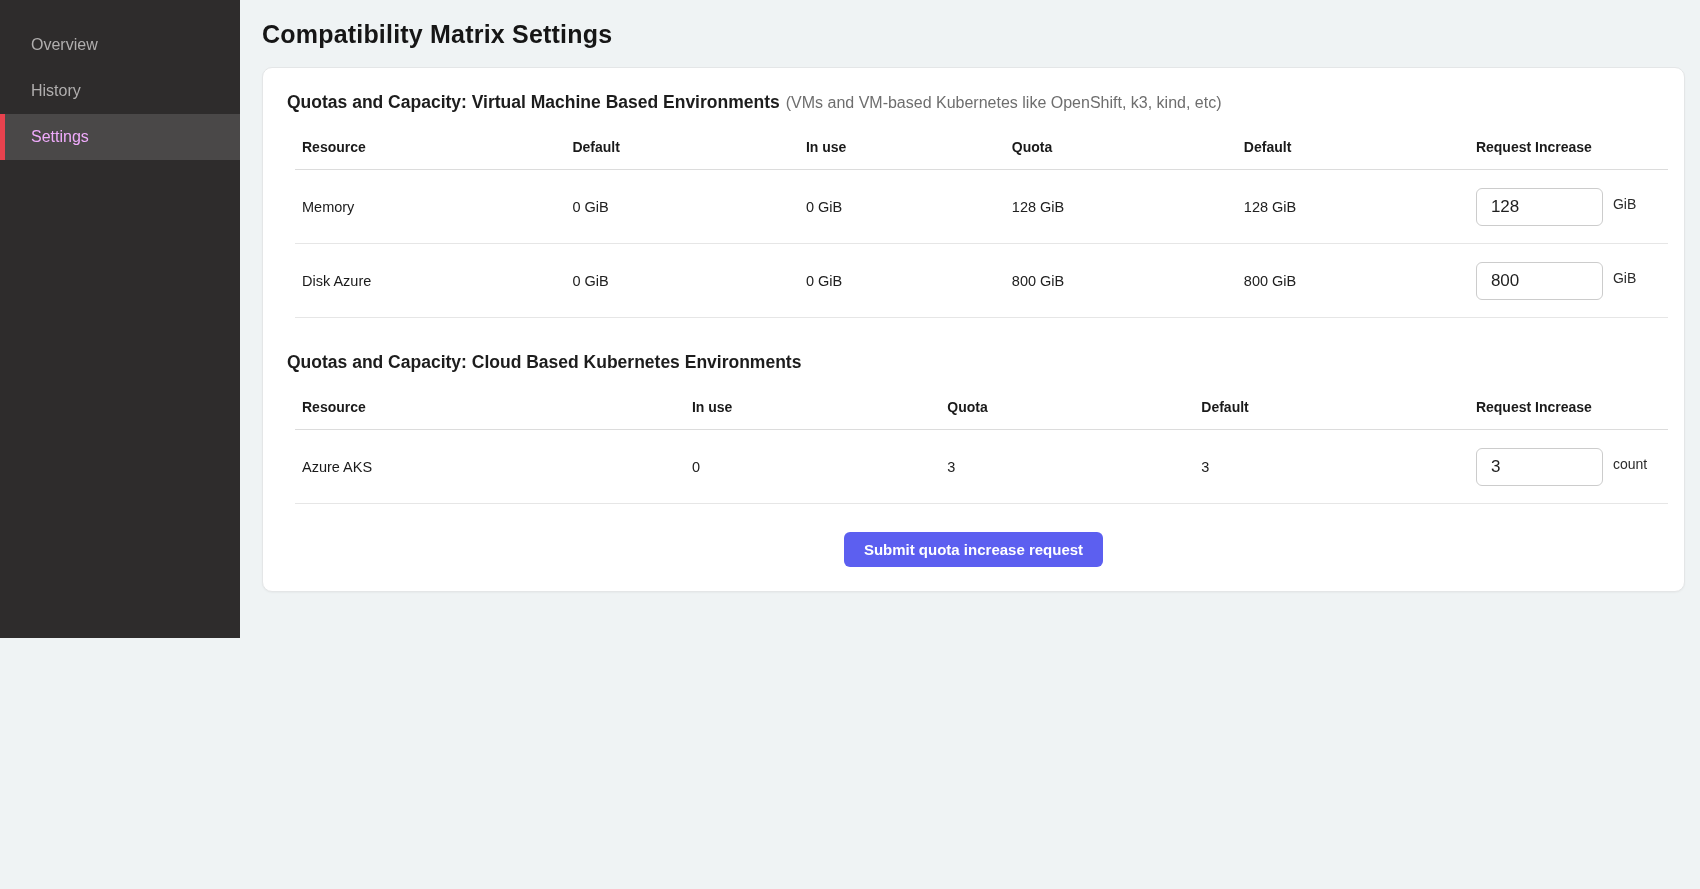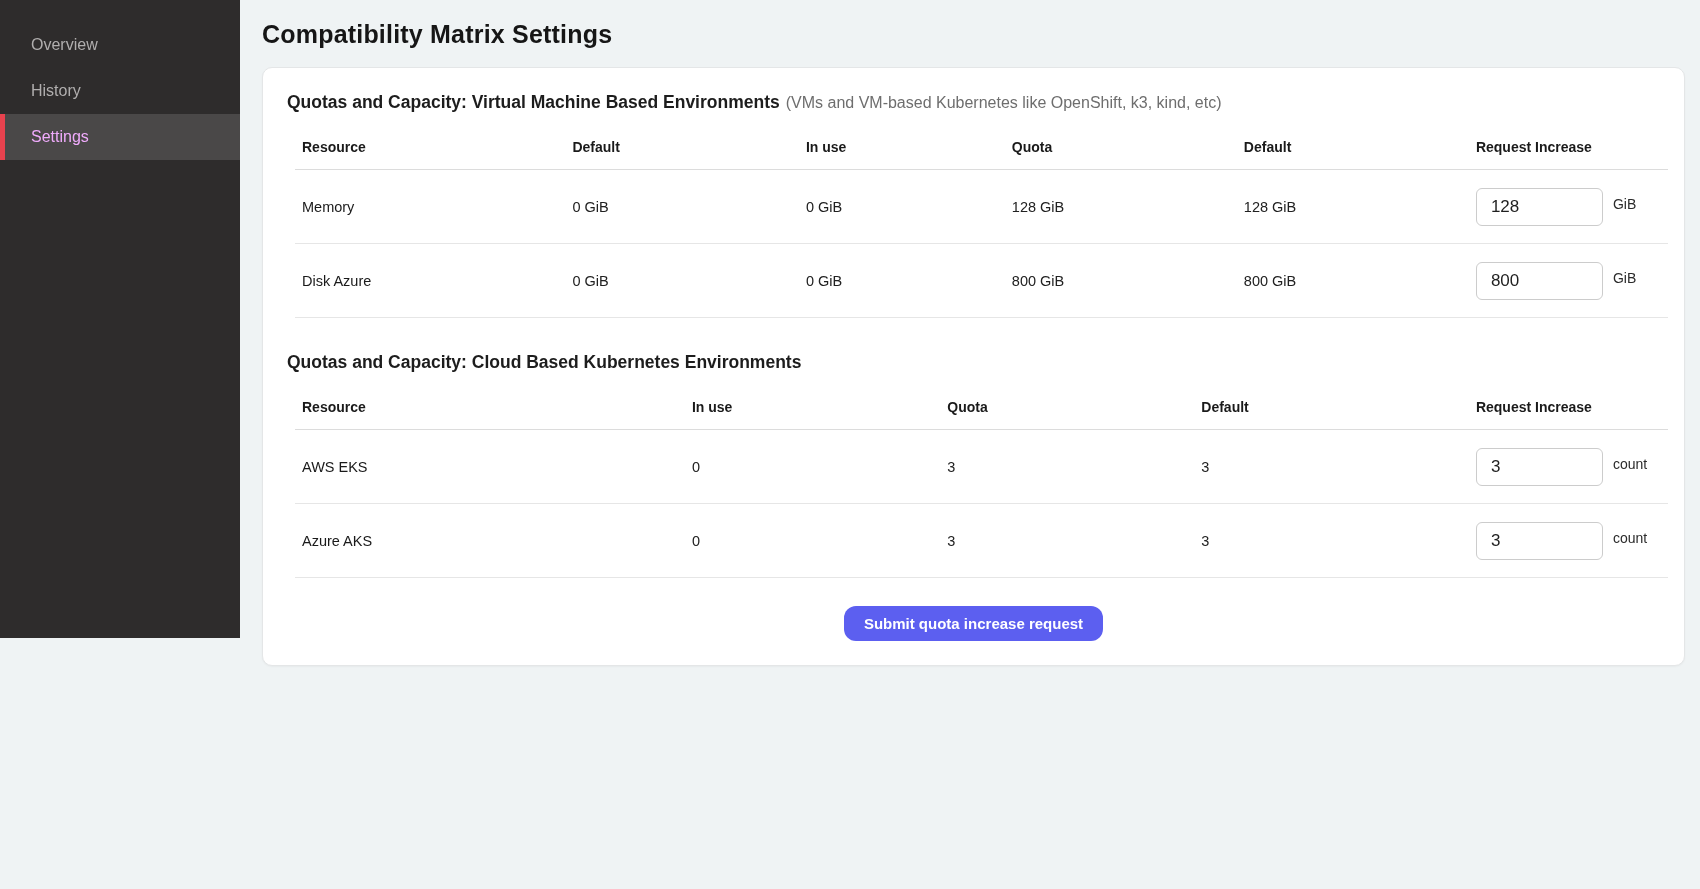--- a/index.html
+++ b/index.html
@@ -82,21 +82,21 @@
     outline:none;
   }
   .unit { font-size:14px; color:#2b2b2b; position:relative; top:-3px; }
 
   .submit-row { padding-top:28px; display:flex; justify-content:center; }
   .submit-btn {
     background:var(--button_bg, #5c5ff0);
     color:#ffffff;
     font-family:"Liberation Sans", sans-serif;
     font-size:15px; font-weight:700;
-    border:none; border-radius:12px;
+    border:none; border-radius:6px;
     padding:9px 20px;
     cursor:pointer;
   }
 </style>
 </head>
 <body>
 
 <aside class="sidebar">
   <nav>
     <div class="nav-item">Overview</div>
@@ -180,32 +180,20 @@
           <tr>
             <th>Resource</th>
             <th>In use</th>
             <th>Quota</th>
             <th>Default</th>
             <th>Request Increase</th>
           </tr>
         </thead>
         <tbody>
           <tr>
-            <td class="resource">AWS EKS</td>
-            <td>0</td>
-            <td>3</td>
-            <td>3</td>
-            <td>
-              <div class="req-cell-inner">
-                <input class="req-input" type="text" value="3" style="">
-                <span class="unit">count</span>
-              </div>
-            </td>
-          </tr>
-          <tr>
             <td class="resource">Azure AKS</td>
             <td>0</td>
             <td>3</td>
             <td>3</td>
             <td>
               <div class="req-cell-inner">
                 <input class="req-input" type="text" value="3" style="">
                 <span class="unit">count</span>
               </div>
             </td>

